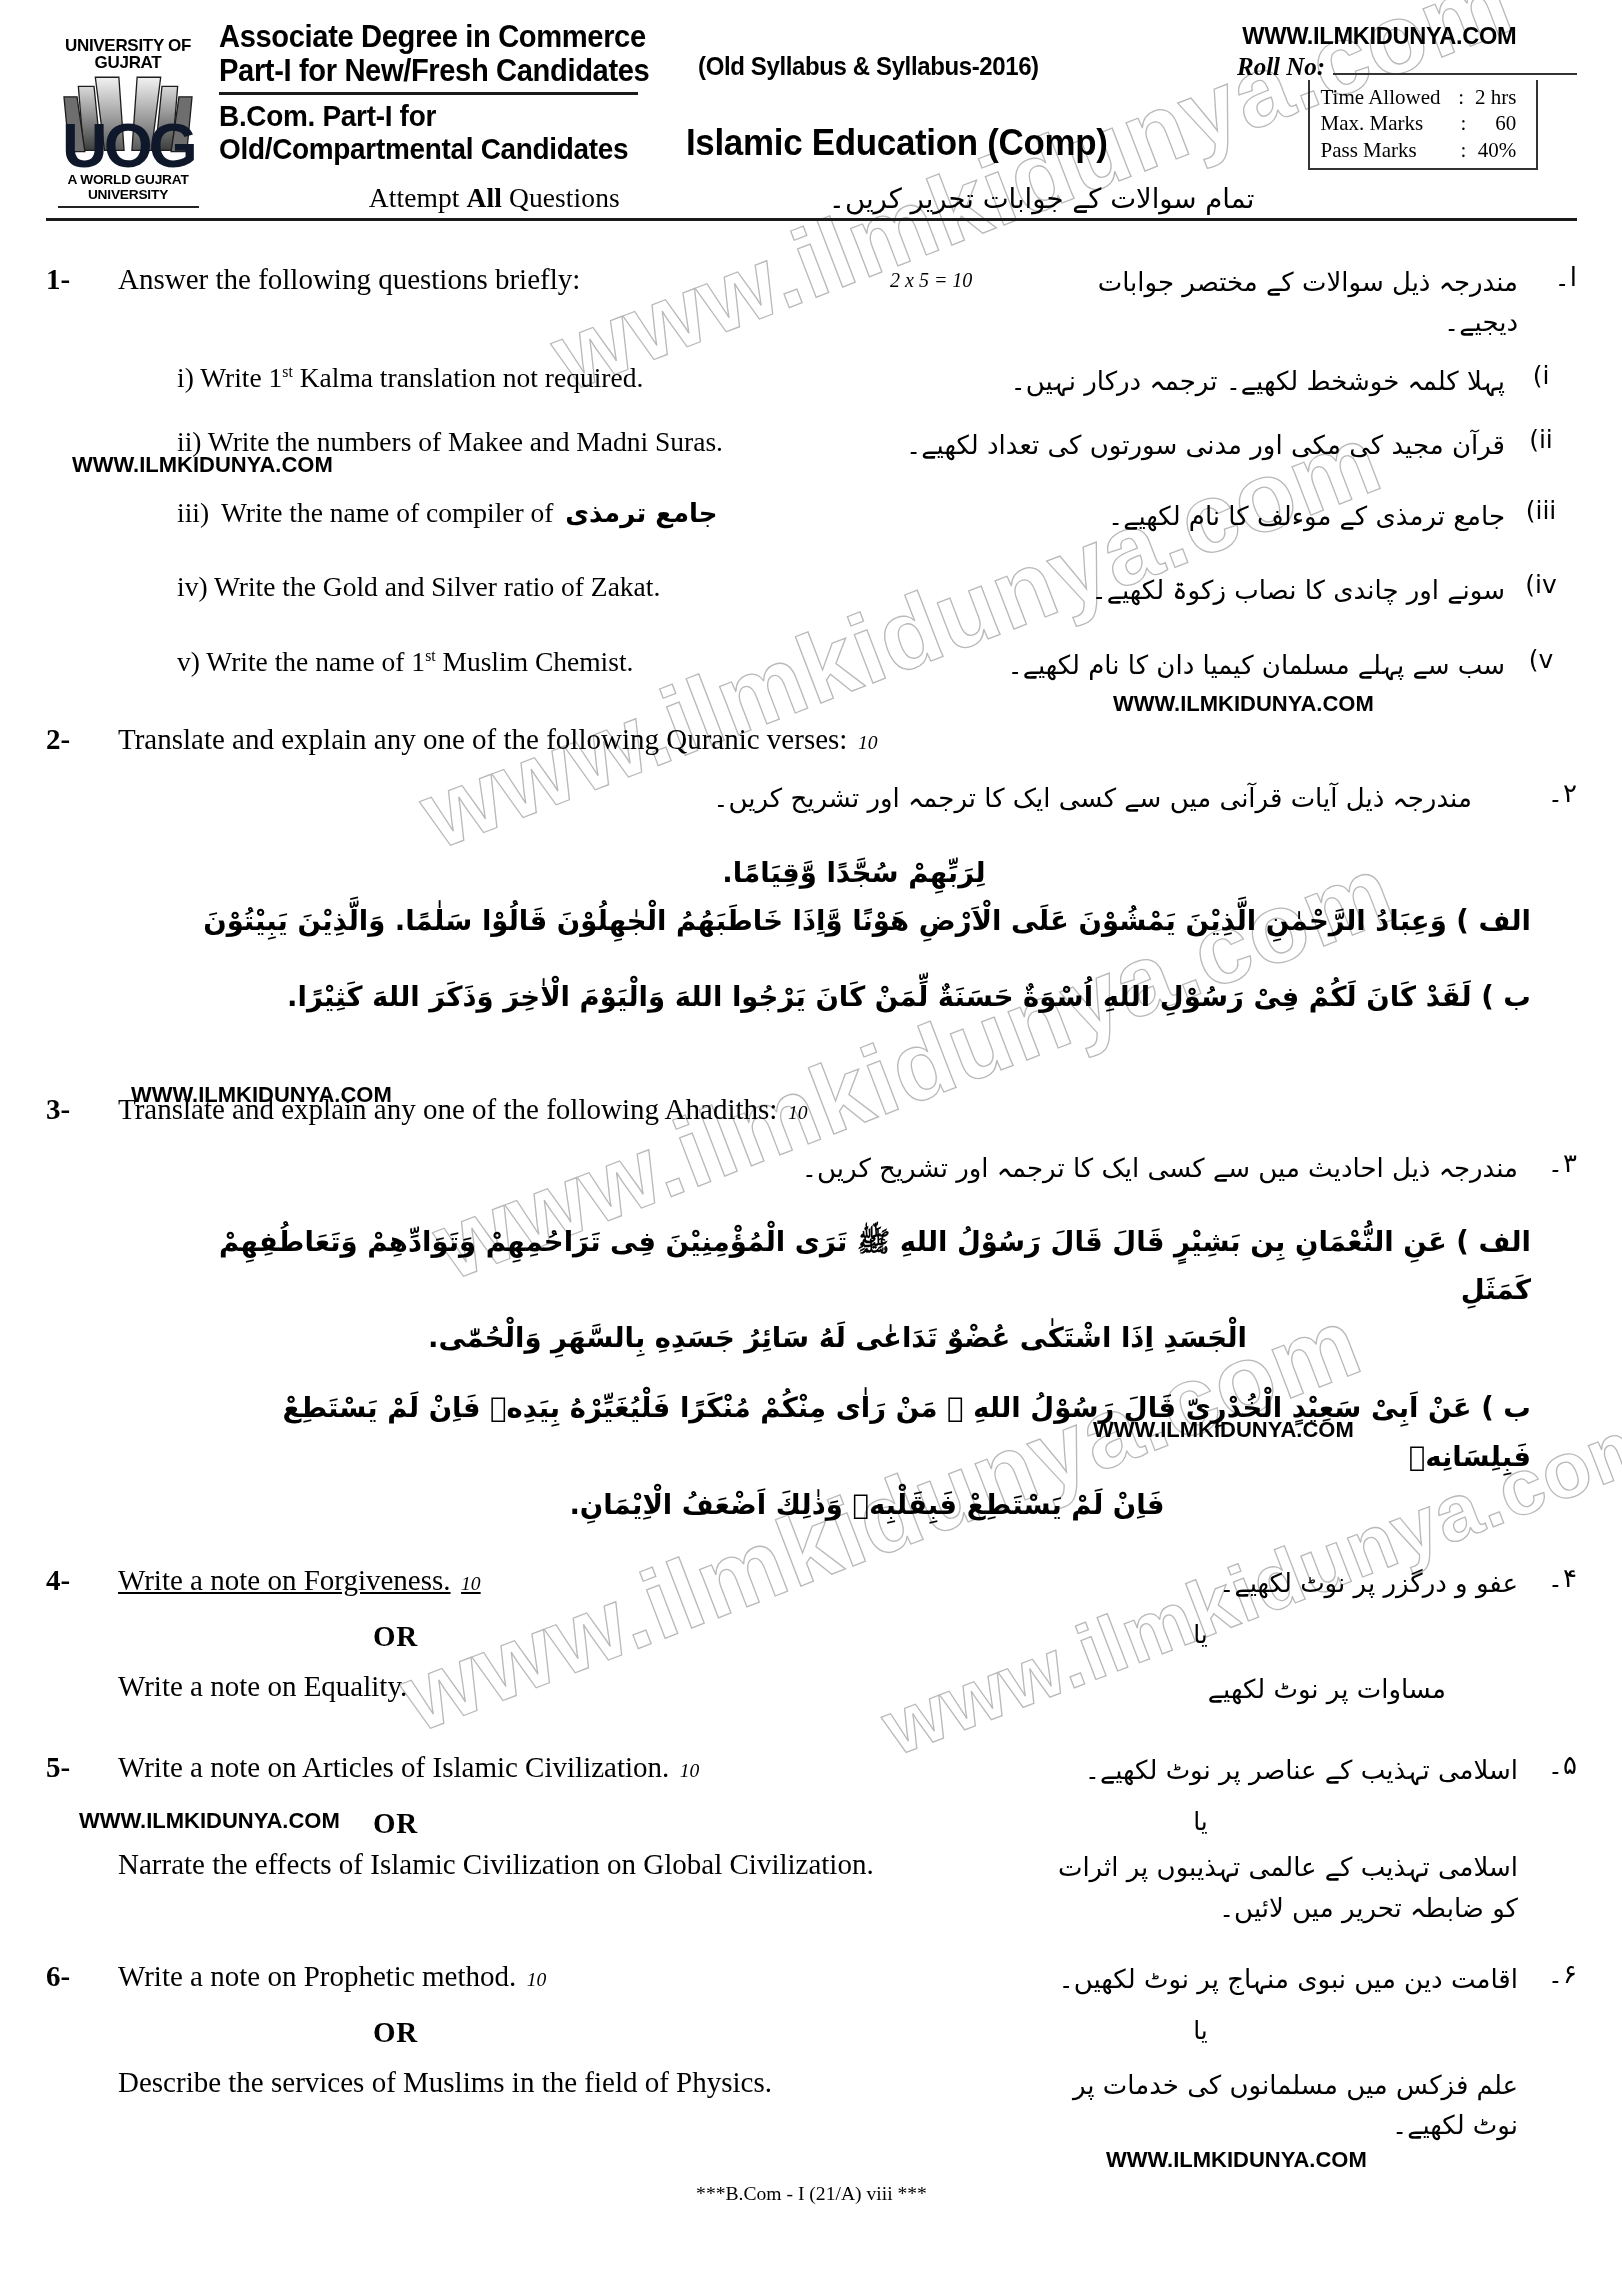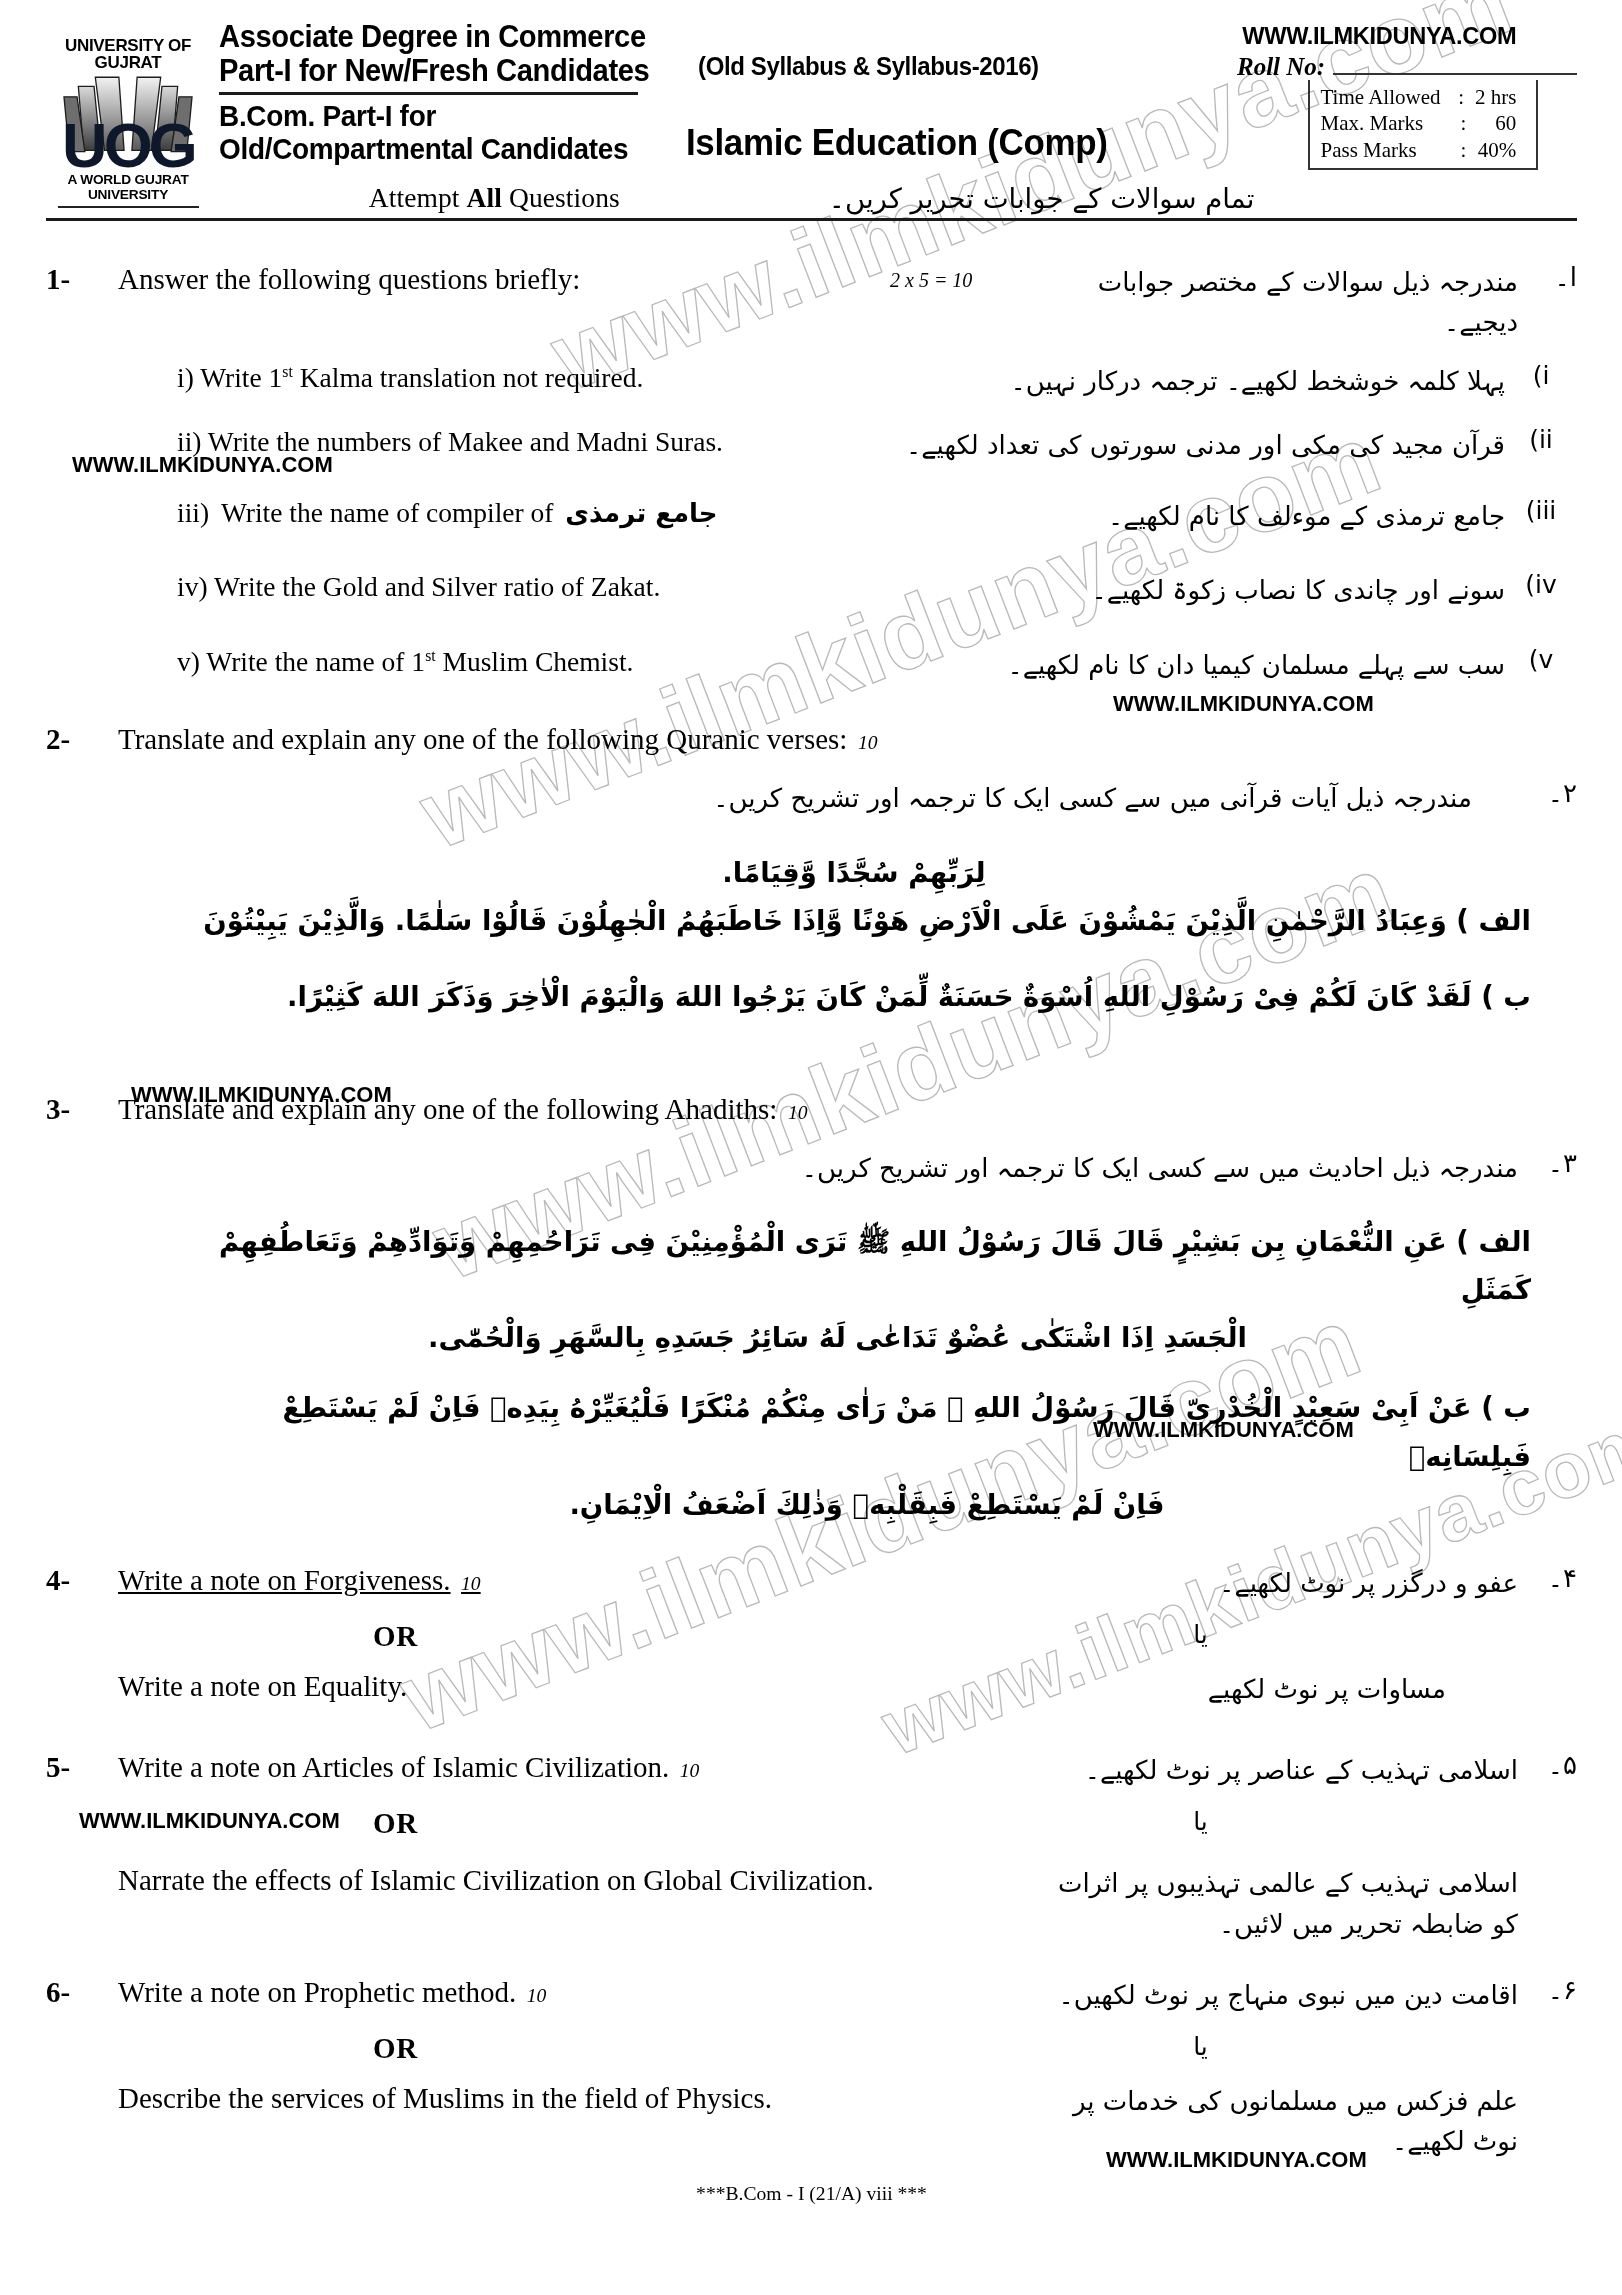--- a/index.html
+++ b/index.html
@@ -557,21 +557,21 @@
       <div style="flex:0 0 59px; text-align:right;" class="urdu-num">۵۔</div>
     </div>
     <div class="qrow" style="margin-top:17px;">
       <div style="flex:0 0 72px;"></div>
       <div style="flex:0 0 929px;">
         <span class="or-word" style="margin-left:255px;">OR</span>
       </div>
       <div class="ya-word" style="flex:1 1 auto; text-align:center; padding-right:164px;">یا</div>
       <div style="flex:0 0 59px;"></div>
     </div>
-    <div class="qrow" style="margin-top:23px;">
+    <div class="qrow" style="margin-top:7px;">
       <div style="flex:0 0 72px;"></div>
       <div class="qen" style="flex:0 0 929px;">Narrate the effects of Islamic Civilization on Global Civilization.</div>
       <div class="urdu" style="flex:1 1 auto;">
         <div>اسلامی تہذیب کے عالمی تہذیبوں پر اثرات</div>
         <div>کو ضابطہ تحریر میں لائیں۔</div>
       </div>
       <div style="flex:0 0 59px;"></div>
     </div>
 
     <div class="qrow" style="margin-top:31px;">

